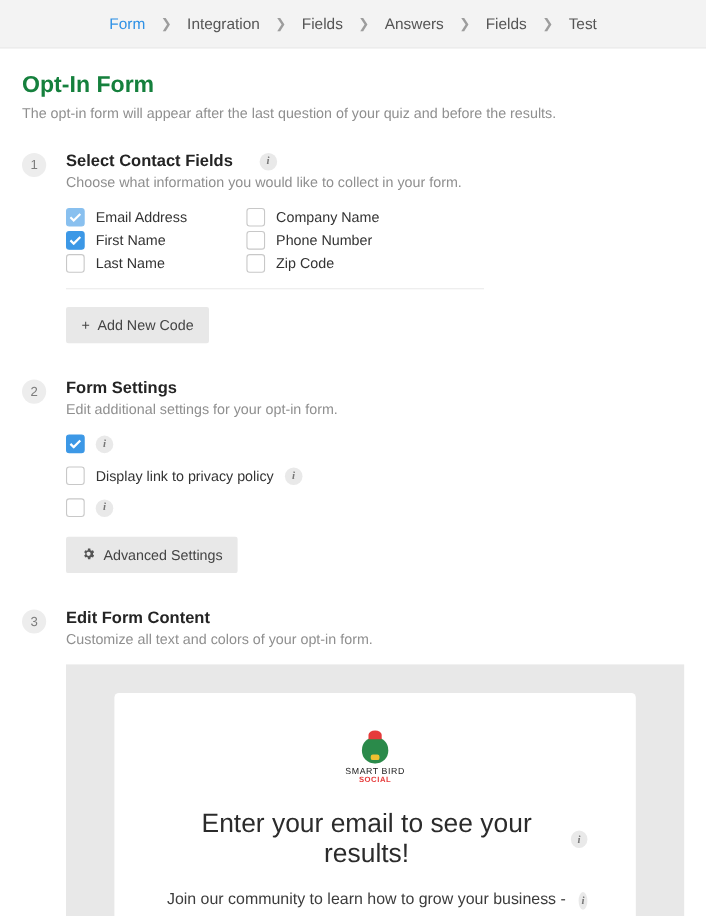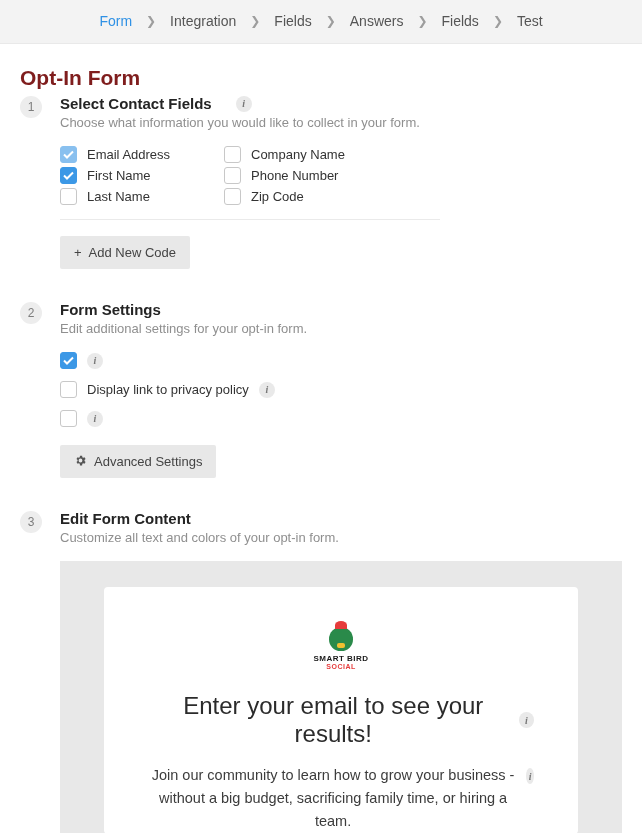--- a/index.html
+++ b/index.html
@@ -2,21 +2,21 @@
 <html><head>
 <meta charset="utf-8">
 <style>
 *{box-sizing:border-box;margin:0;padding:0;font-family:-apple-system,BlinkMacSystemFont,"Segoe UI",Helvetica,Arial,sans-serif}
 body{background:#fff;width:642px;color:#333}
 .topnav{background:#f3f3f3;border-bottom:1px solid #e9e9e9;padding:13px 16px 14px;display:flex;justify-content:center;align-items:center;gap:14px;font-size:14px}
 .topnav .item{color:#555}
 .topnav .item.active{color:#2f91e5}
 .topnav .chev{color:#9d9d9d;font-size:12px}
 .content{padding:22px 20px 0 20px}
-.page-title{font-size:21px;font-weight:700;color:#7f1d1d;margin-bottom:5px}
+.page-title{font-size:21px;font-weight:700;color:#15803d;margin-bottom:5px}
 .page-desc{font-size:13px;color:#8f8f8f;margin-bottom:28px}
 .section{display:flex;gap:18px;margin-bottom:32px}
 .stepnum{width:22px;height:22px;border-radius:50%;background:#ededed;color:#7d7d7d;font-size:12px;display:flex;align-items:center;justify-content:center;flex-shrink:0;margin-top:1px}
 .section-body{flex:1}
 .section-title{font-size:15px;font-weight:700;color:#242424;display:flex;align-items:center;gap:24px;margin-bottom:3px}
 .section-desc{font-size:13px;color:#8f8f8f;margin-bottom:16px}
 .info-badge{width:16px;height:16px;border-radius:50%;background:#e9e9e9;display:inline-flex;align-items:center;justify-content:center;font-size:10px;color:#777;font-style:italic;font-family:Georgia,serif;font-weight:bold;cursor:default}
 .fields-grid{display:grid;grid-template-columns:164px 164px;gap:4px 0;margin-bottom:14px}
 .cb-row{display:flex;align-items:center;gap:10px;font-size:13px;color:#333}
 .cb-settings{display:flex;align-items:center;gap:10px;font-size:13px;color:#333;margin-bottom:12px}
@@ -27,21 +27,21 @@
 .cb.checked svg{display:block}
 .divider{height:1px;background:#eaeaea;margin:6px 0 16px;width:380px}
 .btn{display:inline-flex;align-items:center;gap:7px;background:#e8e8e8;border:none;padding:9px 14px;font-size:13px;color:#444;cursor:pointer;border-radius:2px}
 .btn .icon{font-size:13px;line-height:1}
 .preview-wrap{background:#e8e8e8;padding:26px 44px 0;margin-top:12px}
 .preview-card{background:#fff;border-radius:4px;padding:40px 44px 0;text-align:center}
 .logo{display:flex;flex-direction:column;align-items:center;margin-bottom:22px}
 .logo-face{width:24px;height:24px;border-radius:50% 50% 48% 48%;background:#2a8a4a;position:relative;margin-bottom:3px}
 .logo-face:before{content:"";position:absolute;top:-6px;left:50%;transform:translateX(-50%);width:12px;height:8px;background:#e63b3b;border-radius:50% 50% 0 0}
 .logo-face:after{content:"";position:absolute;bottom:3px;left:50%;transform:translateX(-50%);width:8px;height:5px;background:#f0c030;border-radius:2px}
-.logo-text{font-size:8px;font-weight:700;color:#1a1a1a;letter-spacing:0.5px}
+.logo-text{font-size:8px;font-weight:400;color:#1a1a1a;letter-spacing:0.5px}
 .logo-sub{font-size:7px;font-weight:800;color:#e63b3b;letter-spacing:0.5px}
 .preview-heading-row{display:flex;align-items:center;justify-content:space-between;margin-bottom:16px}
 .preview-heading{font-size:24px;color:#2b2b2b;font-weight:400}
 .preview-sub-row{display:flex;align-items:flex-start;justify-content:center;gap:8px}
 .preview-sub{font-size:14.5px;color:#3c3c3c;line-height:1.6;max-width:460px}
 .settings-list{margin-bottom:18px}
 </style>
 </head>
 <body>
 
@@ -54,20 +54,21 @@
   <span class="chev">❯</span>
   <span class="item">Answers</span>
   <span class="chev">❯</span>
   <span class="item">Fields</span>
   <span class="chev">❯</span>
   <span class="item">Test</span>
 </div>
 
 <div class="content">
   <div class="page-title">Opt-In Form</div>
+  <div class="page-desc">The opt-in form will appear after the last question of your quiz and before the results.</div>
 
   <div class="section">
     <div class="stepnum">1</div>
     <div class="section-body">
       <div class="section-title">
         <span>Select Contact Fields</span>
         <span class="info-badge">i</span>
       </div>
       <div class="section-desc">Choose what information you would like to collect in your form.</div>
 

